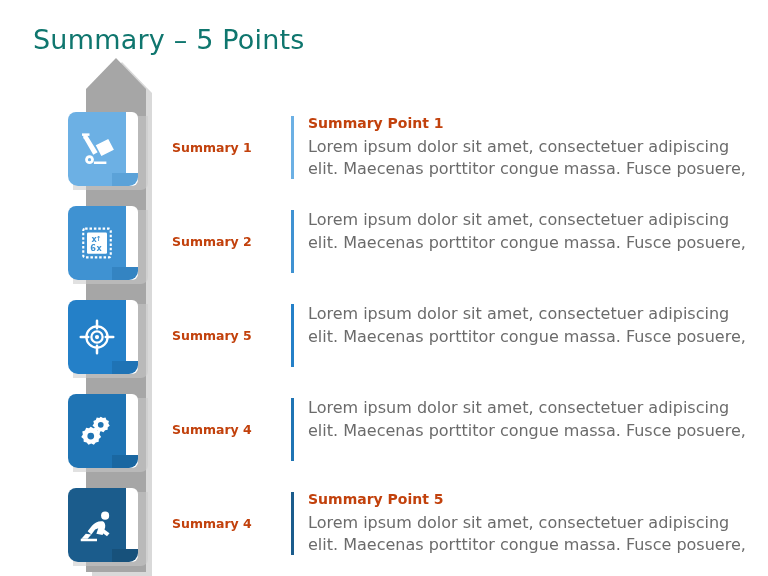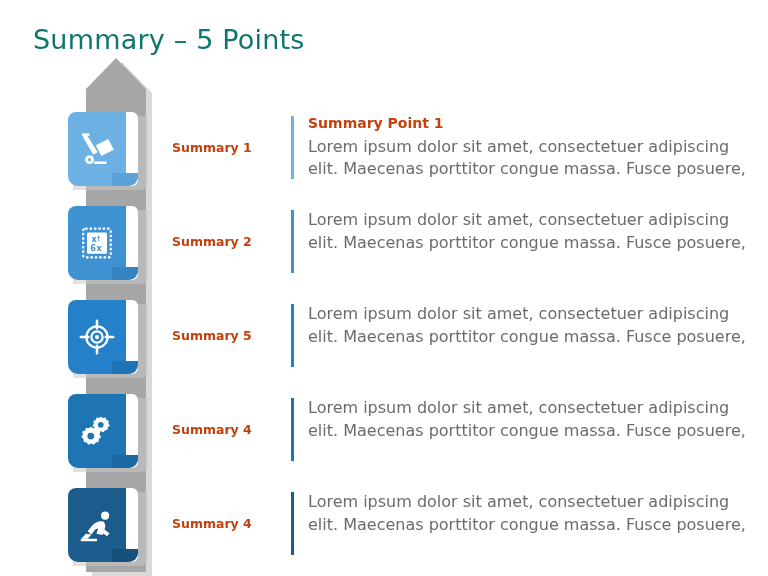--- a/index.html
+++ b/index.html
@@ -276,16 +276,17 @@
       <path d="M41 26 c-6 -1 -13 2 -17 7 l-7 9 l6 5 l6 -8 l5 -2 l-3 9 l10 2 l4 -12 c1 -5 -1 -9 -4 -10 z"></path>
       <path d="M14 46 l-7 8 h10 l6 -7 z"></path>
       <path d="M36 41 l12 9 l4 -5 l-11 -8 z"></path>
       <path d="M6 54 h26 v4 h-26 z"></path>
     </svg>
         </div>
     </div>
     <div class="row-label">Summary 4</div>
     <div class="accent-bar" style="background: rgb(27, 92, 140);"></div>
     <div class="text-block">
+      <div class="point-heading">Summary Point 5</div>
       <div class="point-body">Lorem ipsum dolor sit amet, consectetuer adipiscing elit. Maecenas porttitor congue massa. Fusce posuere,</div>
     </div>
   </div>
   </div>
 
 </body></html>

